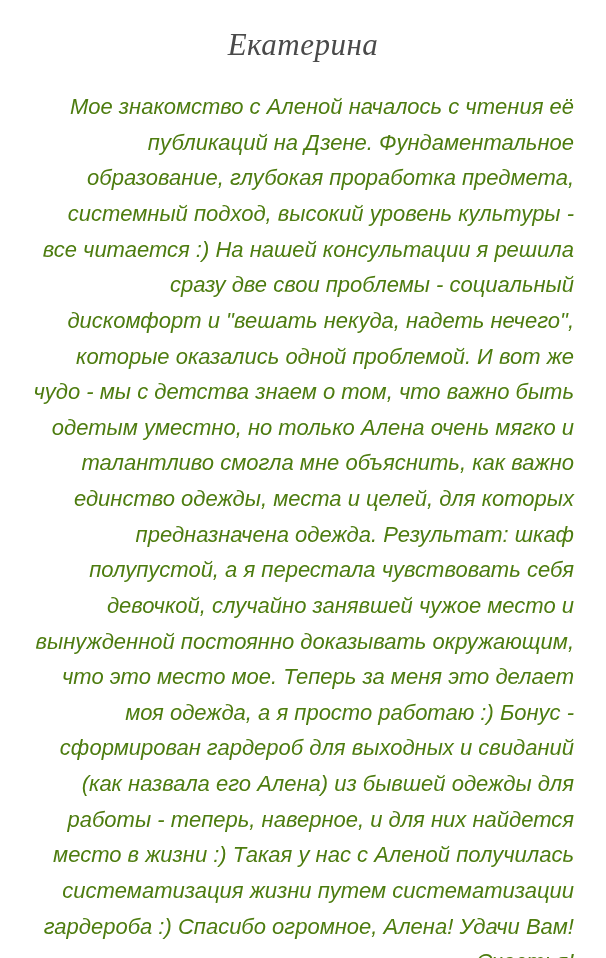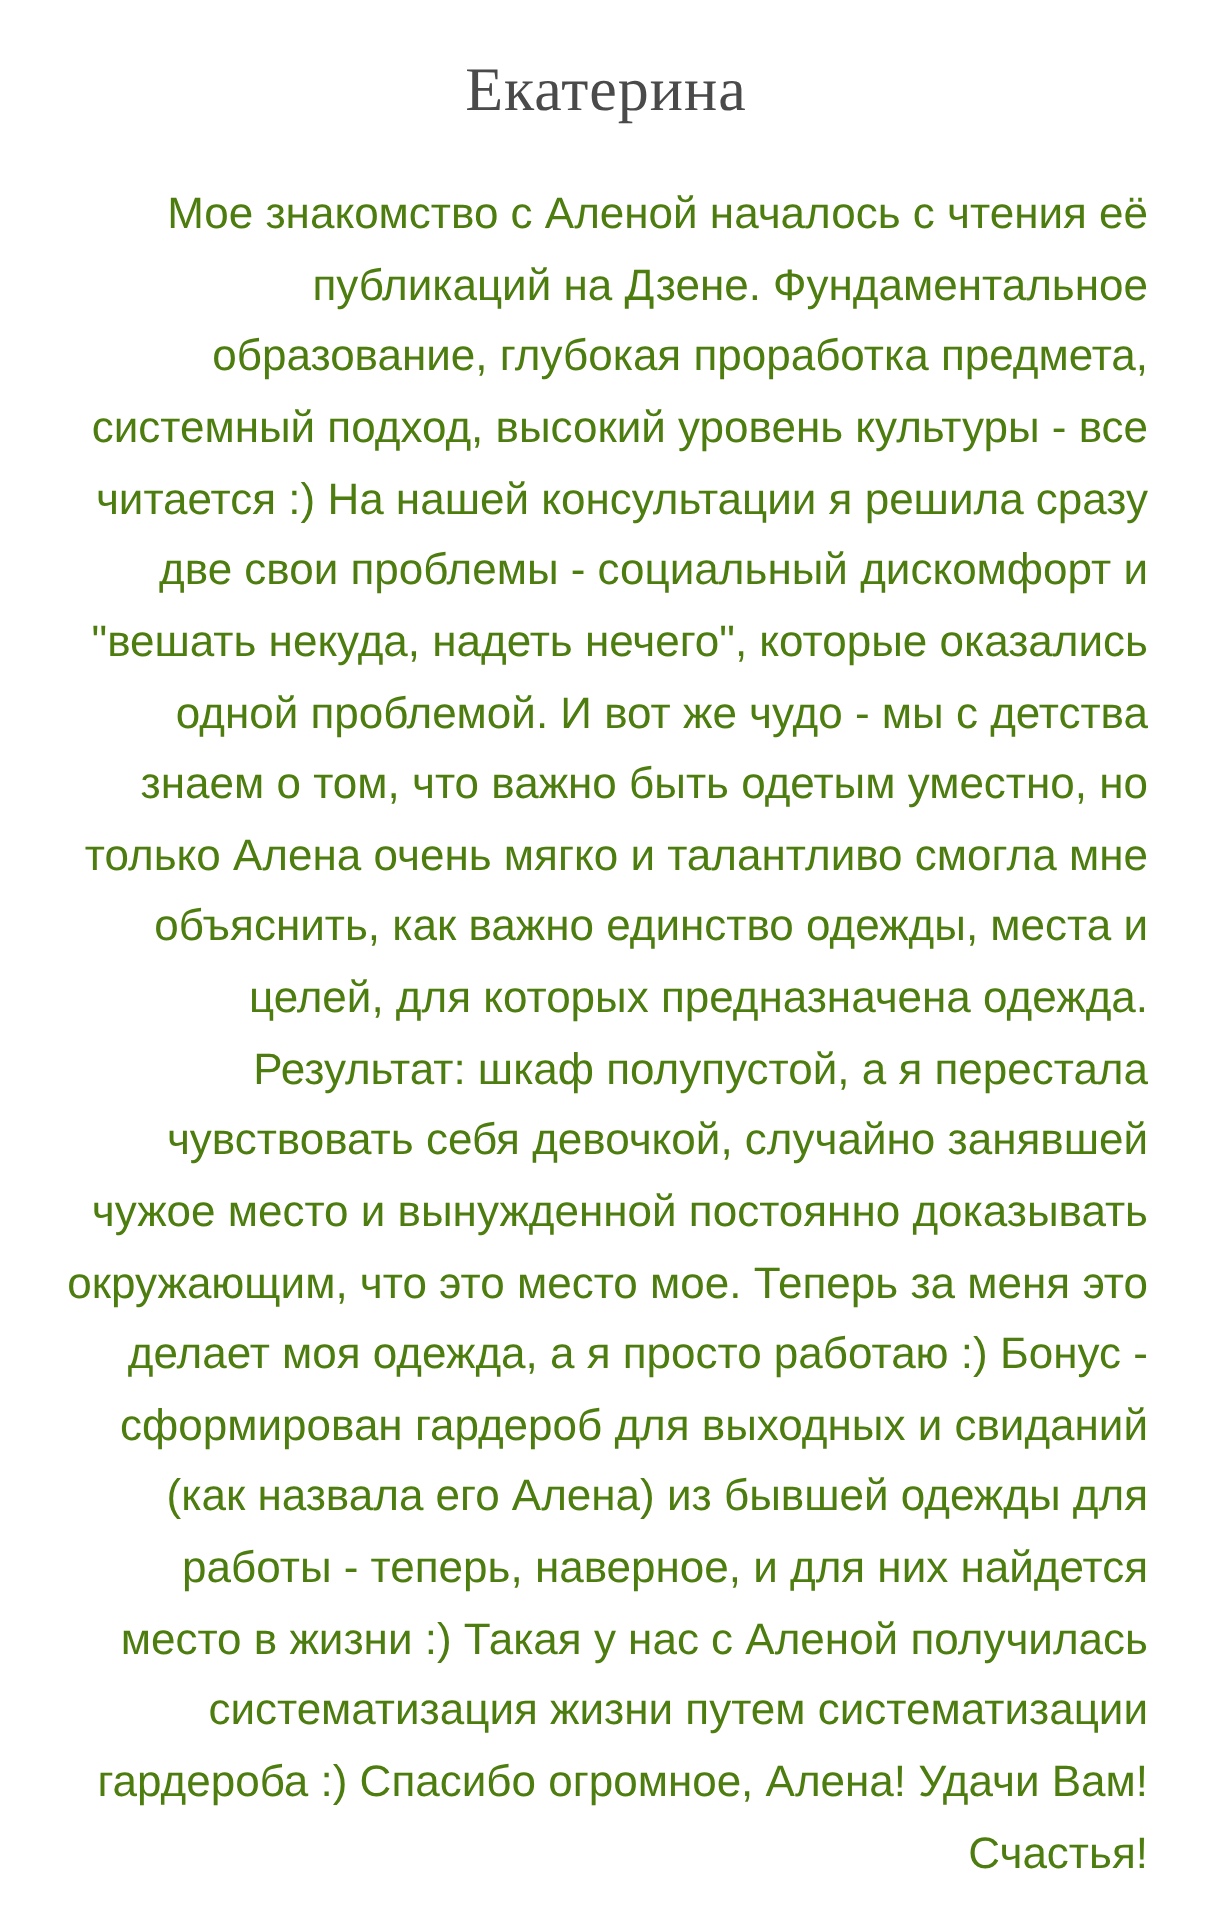--- a/index.html
+++ b/index.html
@@ -13,20 +13,21 @@
     font-family: "Liberation Sans", sans-serif;
     color: #333333;
     overflow: hidden;
   }
   .testimonial {
     width: 606px;
     height: 730px;
     box-sizing: border-box;
     padding: 26px 32px 10px 32px;
     display: block;
+    font-style: italic;
   }
   .testimonial-title {
     font-family: "Liberation Serif", serif;
     font-size: 31px;
     font-weight: 400;
     color: #4a4a4a;
     text-align: center;
     letter-spacing: 0.5px;
     margin: 0 0 26px 0;
     line-height: 1.2;

